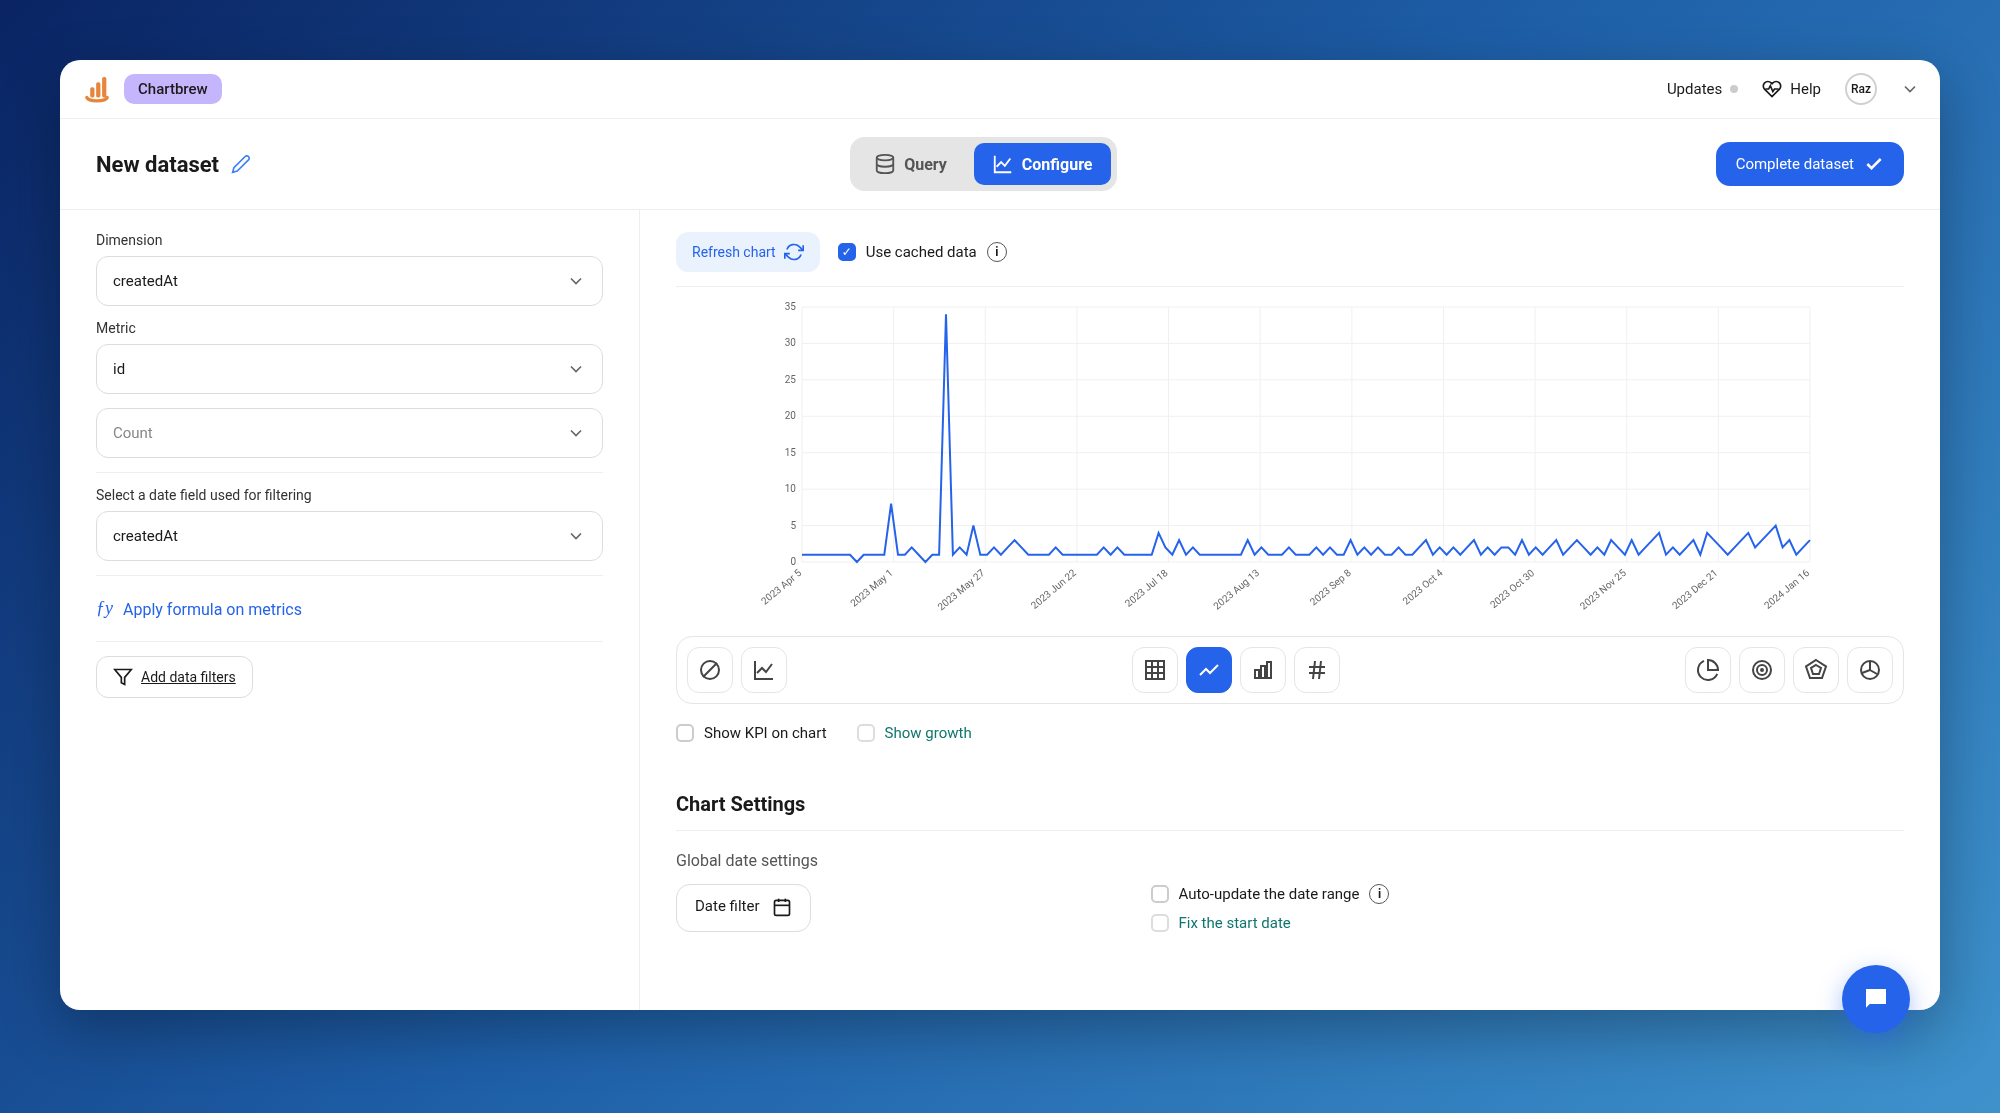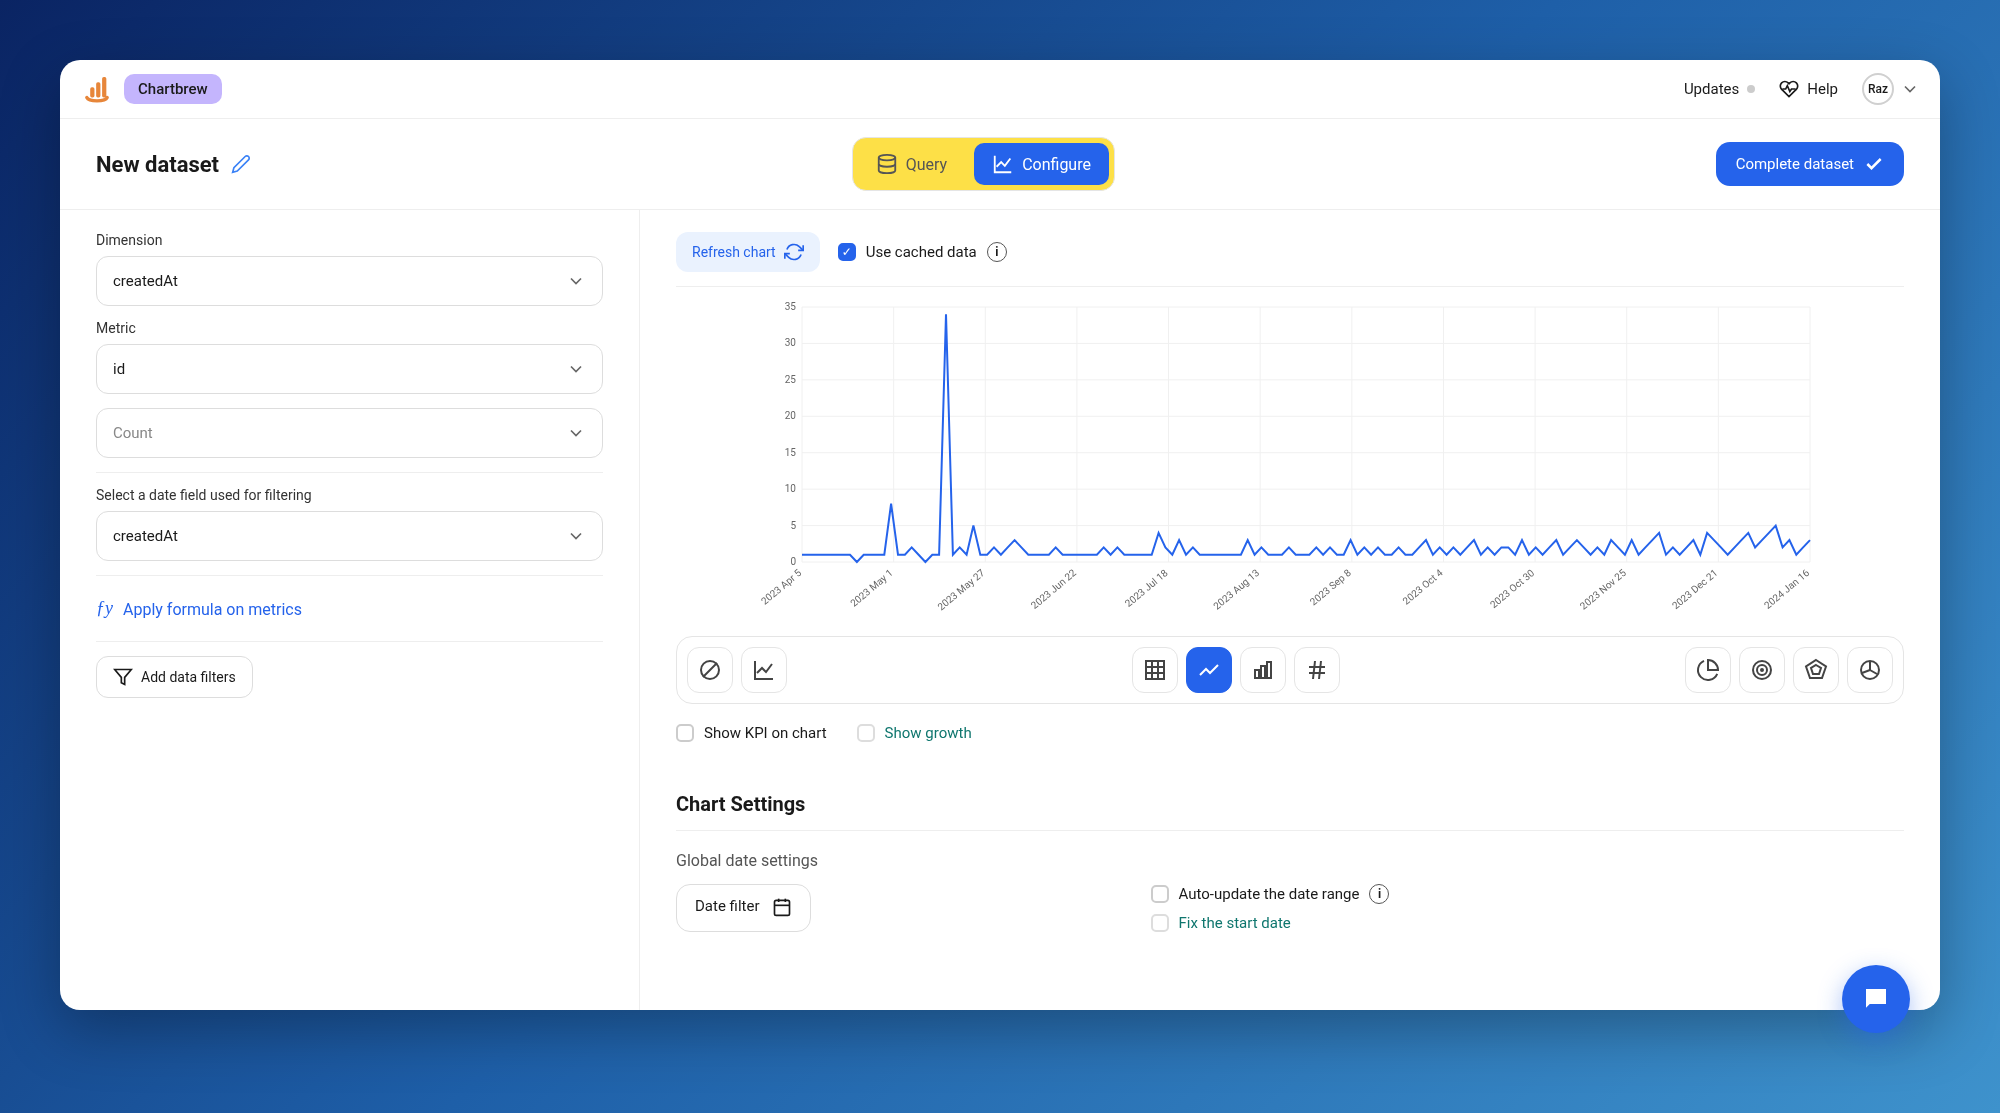--- a/index.html
+++ b/index.html
@@ -49,21 +49,21 @@
 
 .header-row {
   display: flex; align-items: center; padding: 18px 36px;
   border-bottom: 1px solid #eee;
 }
 .page-title { font-size: 22px; font-weight: 700; display: flex; align-items: center; gap: 12px; }
 .edit-icon { color: #3b82f6; cursor: pointer; }
 .header-center { flex: 1; display: flex; justify-content: center; }
 .segmented {
   display: flex; gap: 9px; padding: 5px; border: 1px solid #e5e5e5;
-  border-radius: 14px; background: #fde047;
+  border-radius: 14px; background: #e5e5e5; font-weight: bold;
 }
 .seg-btn {
   display: flex; align-items: center; gap: 8px;
   padding: 10px 18px; border-radius: 10px; cursor: pointer;
   font-size: 16px; color: #555;
 }
 .seg-btn.active { background: #2563eb; color: #fff; }
 .seg-btn .icon { width: 22px; height: 22px; }
 .complete-btn {
   display: flex; align-items: center; gap: 10px;
@@ -89,20 +89,21 @@
 .formula-link {
   display: flex; align-items: flex-end; gap: 10px;
   color: #2563eb; font-size: 16px; cursor: pointer; padding: 8px 0;
 }
 .fx-icon { font-style: italic; font-family: serif; font-size: 18px; }
 .add-filters-btn {
   display: inline-flex; align-items: center; gap: 8px;
   border: 1px solid #ddd; border-radius: 12px;
   padding: 10px 16px; font-size: 14px; cursor: pointer;
   background: #fff;
+  text-decoration: underline;
 }
 
 .right-panel { flex: 1; padding: 22px 36px 0 36px; overflow-y: auto; }
 .chart-controls-top { display: flex; align-items: center; gap: 18px; margin-bottom: 14px; }
 .refresh-btn {
   display: flex; align-items: center; gap: 8px;
   background: #eaf2fe; color: #2563eb;
   padding: 10px 16px; border-radius: 12px;
   font-size: 14px; cursor: pointer;
 }
@@ -190,21 +191,21 @@
       </div>
       <div class="topbar-item">
         <span class="icon">
           <svg viewBox="0 0 24 24" fill="none" stroke="currentColor" stroke-width="2">
               <path d="M20.84 4.61a5.5 5.5 0 0 0-7.78 0L12 5.67l-1.06-1.06a5.5 5.5 0 0 0-7.78 7.78l1.06 1.06L12 21.23l7.78-7.78 1.06-1.06a5.5 5.5 0 0 0 0-7.78z"></path>
               <path d="M4 12h4l2-4 3 7 2-3h5"></path>
             </svg>
         </span>
         <span>Help</span>
       </div>
-      <div style="display:flex;align-items:center;gap:6px">
+      <div style="display:flex;align-items:center;gap:23px">
         <div class="avatar">Raz</div>
         <span class="icon chev">
           <svg viewBox="0 0 24 24" fill="none" stroke="currentColor" stroke-width="2">
               <polyline points="6 9 12 15 18 9"></polyline>
             </svg>
         </span>
       </div>
     </div>
   </div>
 

